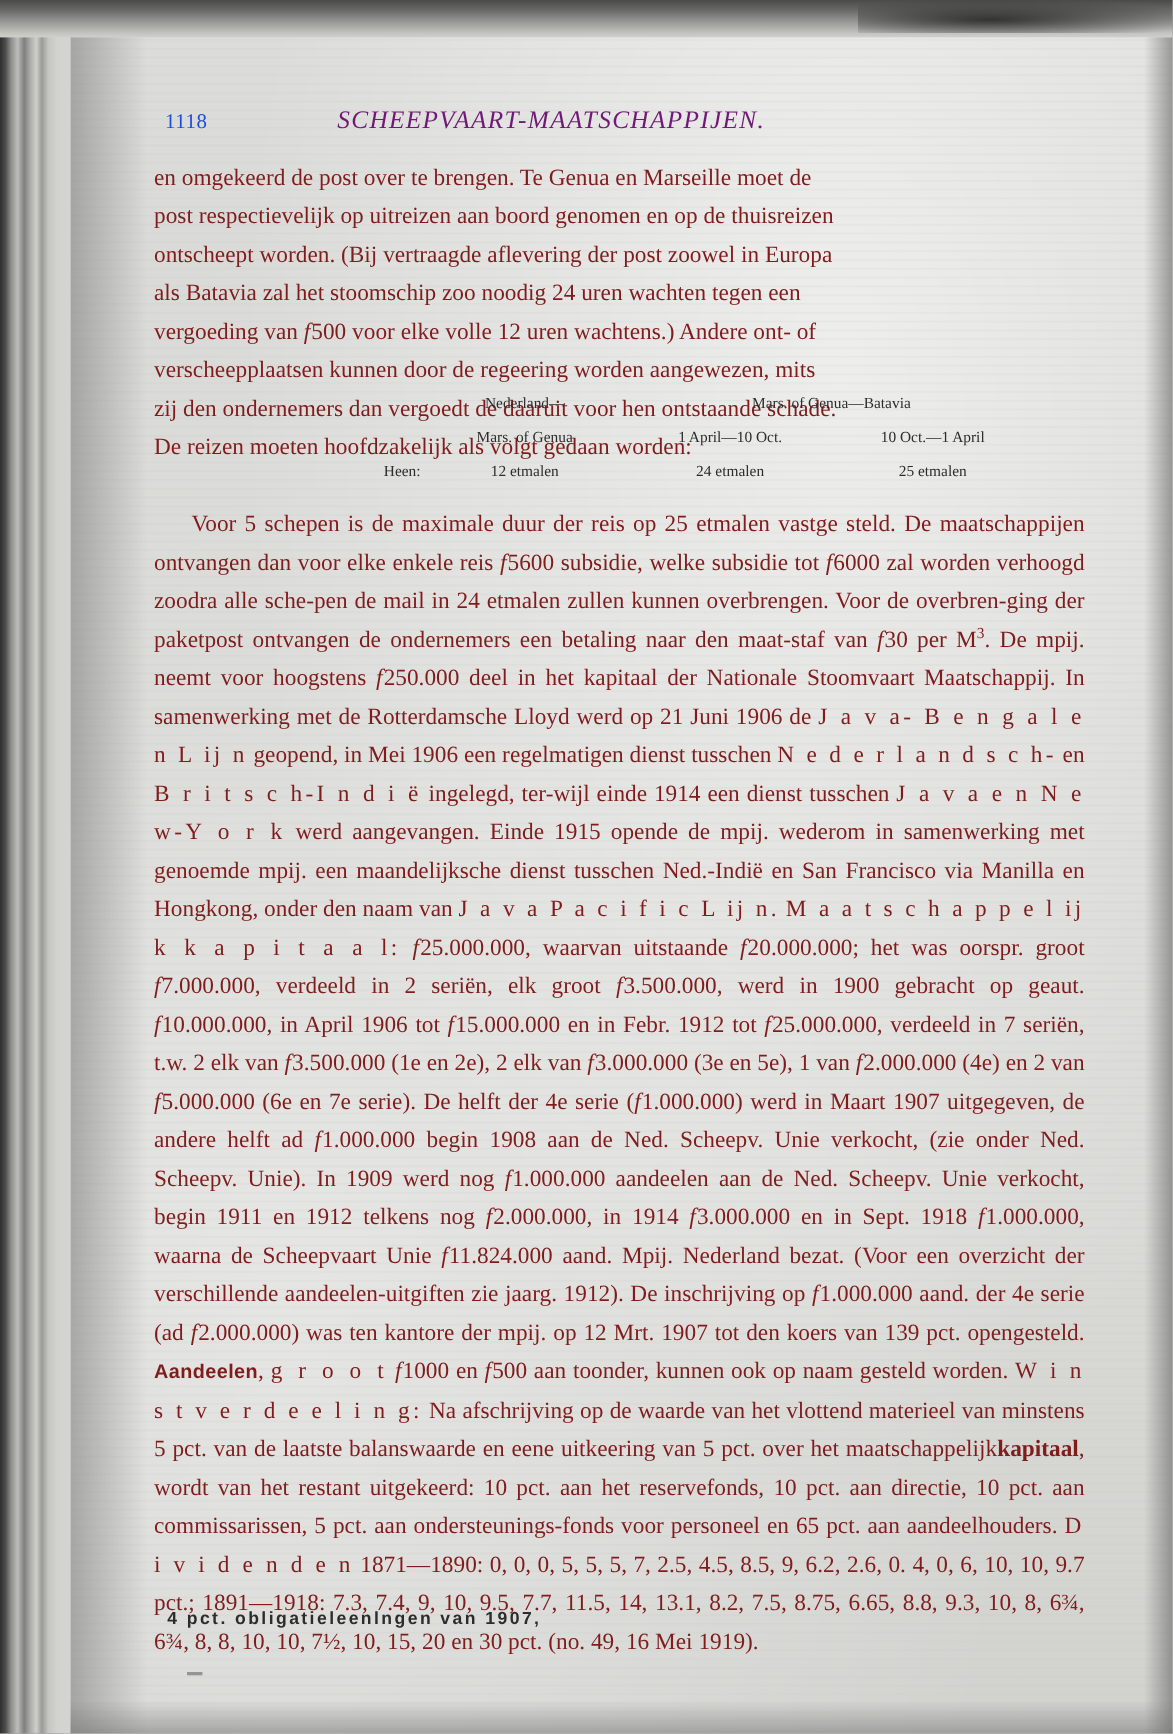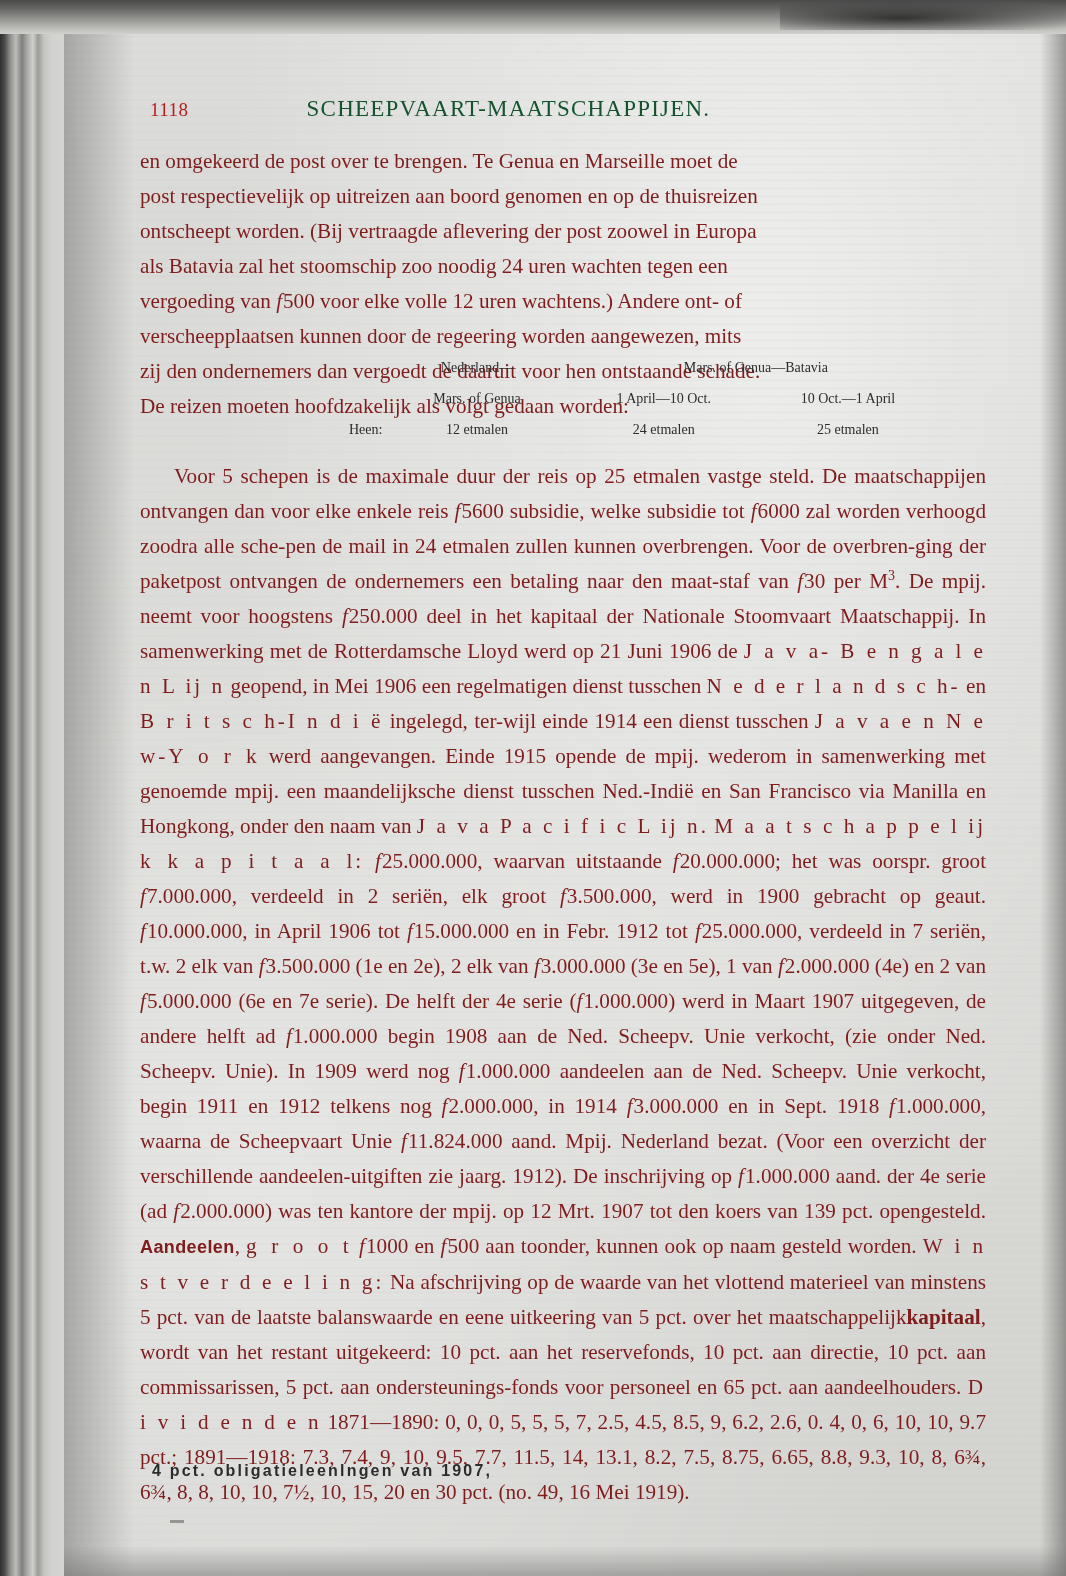--- a/index.html
+++ b/index.html
@@ -115,27 +115,28 @@
   .header-row {
     position: absolute;
     left: 150px; top: 96px;
     width: 700px;
     display: flex;
     align-items: baseline;
   }
   .folio {
     font-size: 19px;
     letter-spacing: .5px;
-    color: #b91c1c;
+    color: #1d4ed8;
   }
   .running-title {
     margin-left: 118px;
+    font-style: italic;
     font-size: 23px;
     letter-spacing: 1.2px;
-    color: #14532d;
+    color: #701a75;
   }
 
   .body-block {
     position: absolute;
     left: 140px;
     width: 846px;
     font-size: 21.2px;
     line-height: 35px;
     text-align: justify;
     color: #7f1d1d;

